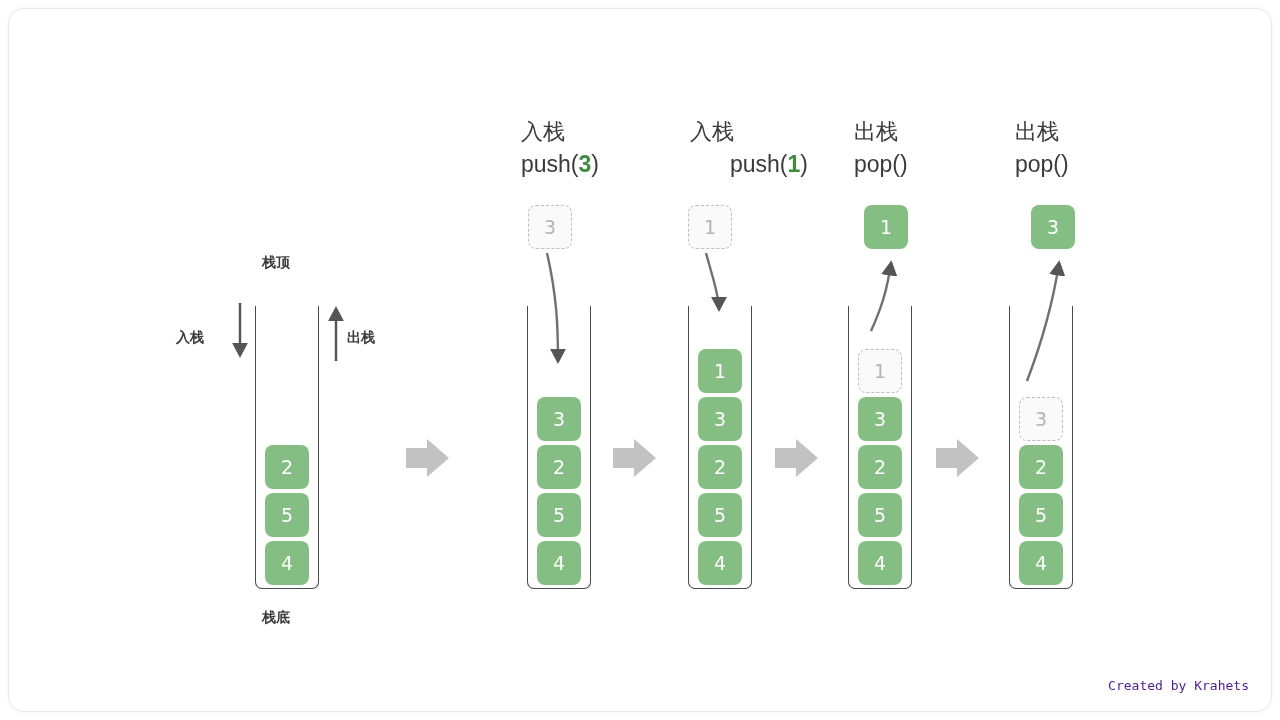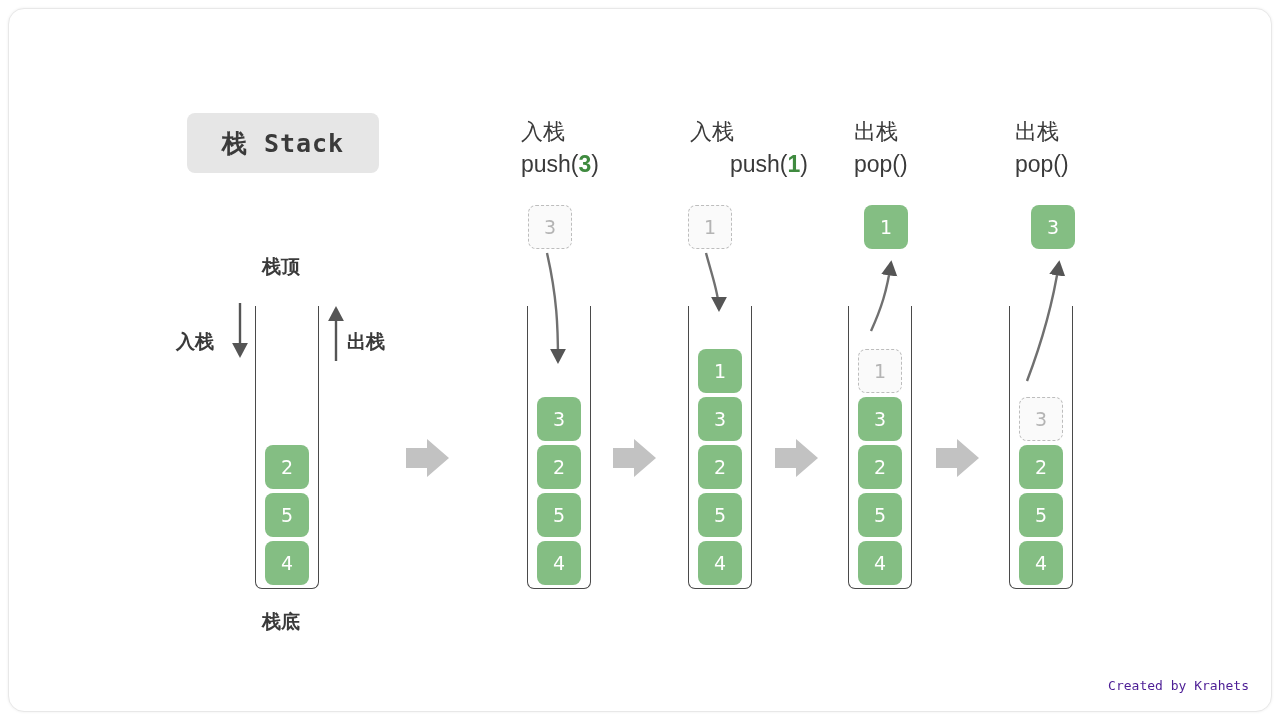--- a/index.html
+++ b/index.html
@@ -35,21 +35,21 @@
     letter-spacing: 1px;
     white-space: pre;
   }
 
   
   .lbl {
     position: absolute;
     color: #3a3a3a;
     white-space: pre;
   }
-  .lbl-cn { font-weight: bold; font-size: 19px; font-family: Liberation Mono, monospace; }
+  .lbl-cn { font-weight: bold; font-size: 14px; font-family: Liberation Mono, monospace; }
   .op-cn  { font-size: 22px; font-family: "DejaVu Sans", sans-serif; color: #3a3a3a; }
   .op-code{ font-size: 23px; font-family: Liberation Sans, sans-serif; color: #3a3a3a; }
   .op-code .num { color: #3f8a3f; font-weight: bold; }
 
   
   .stack {
     position: absolute;
     width: 64px;
     border-left: 1.6px solid #4a4a4a;
     border-right: 1.6px solid #4a4a4a;
@@ -97,21 +97,20 @@
     color: #4c1d95;
     white-space: pre;
   }
 </style>
 </head>
 <body>
 
 <div id="card">
   <div id="stage">
 
-    <div class="title-badge">栈 Stack</div>
 
     <div class="lbl lbl-cn" style="left:253px; top:245px;">栈顶</div>
     <div class="lbl lbl-cn" style="left:253px; top:600px;">栈底</div>
     <div class="lbl lbl-cn" style="left:167px; top:320px;">入栈</div>
     <div class="lbl lbl-cn" style="left:338px; top:320px;">出栈</div>
 
     <div class="stack" id="stack-0" style="left:246px; top:297px; height:283px;">
       <div class="slots">
           <div class="cell filled">2</div>
           <div class="cell filled">5</div>

